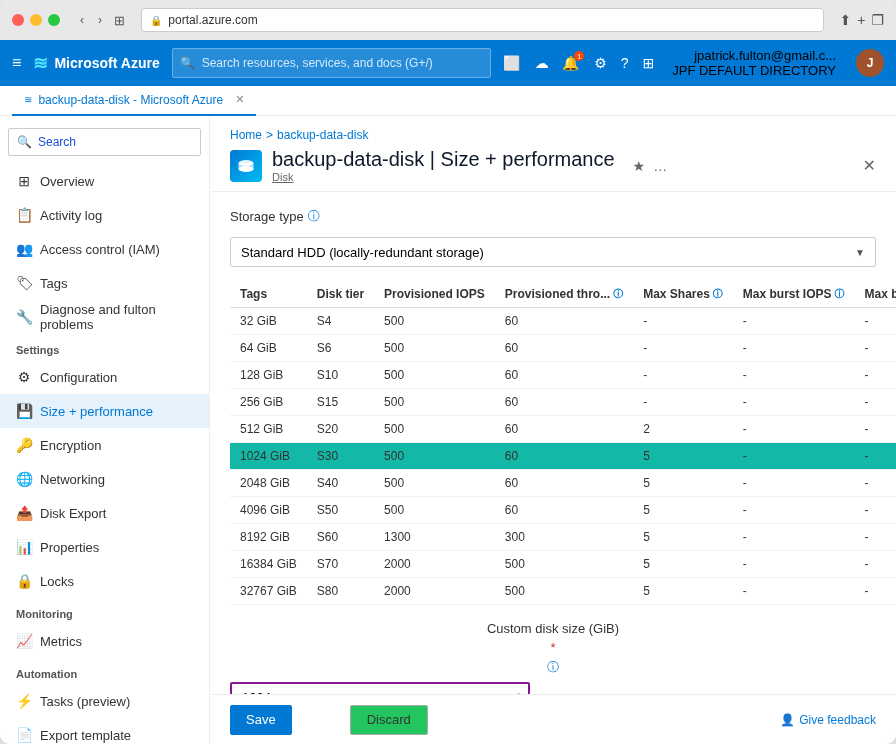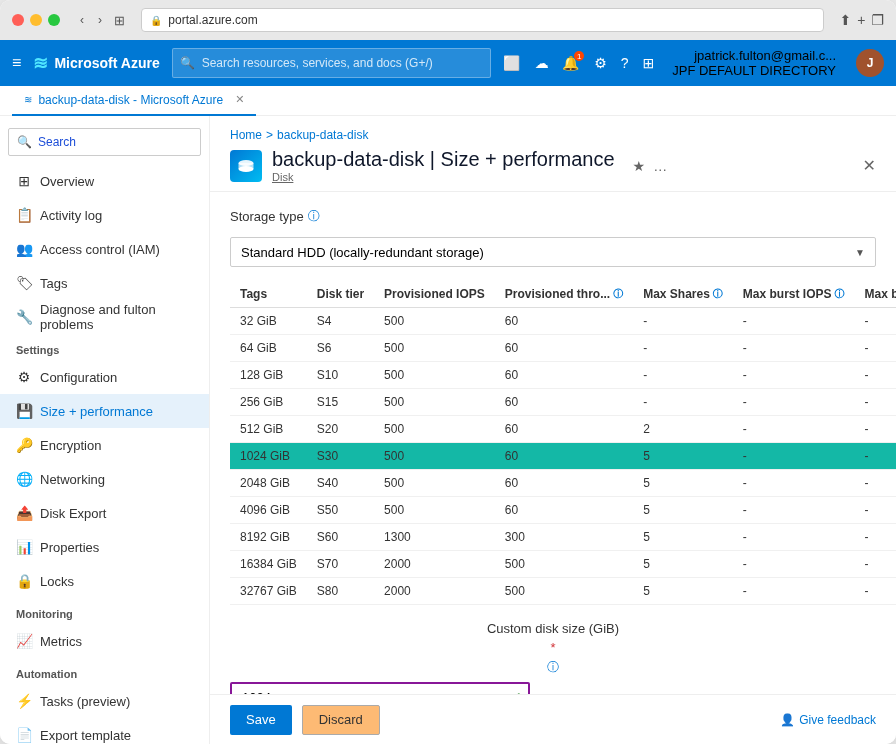--- a/index.html
+++ b/index.html
@@ -288,26 +288,27 @@
       background: #0078d4;
       color: white;
       border: none;
       border-radius: 2px;
       font-size: 13px;
       cursor: pointer;
     }
     .btn-secondary {
       height: 30px;
       padding: 0 16px;
-      background: #fdba74;
+      background: #22c55e;
       color: #333;
       border: 1px solid #aaa;
       border-radius: 2px;
       font-size: 13px;
       cursor: pointer;
+      margin-left: 48px;
     }
     .feedback-link {
       margin-left: auto;
       color: #0078d4;
       font-size: 12px;
       cursor: pointer;
       display: flex;
       align-items: center;
       gap: 4px;
       text-decoration: none;

